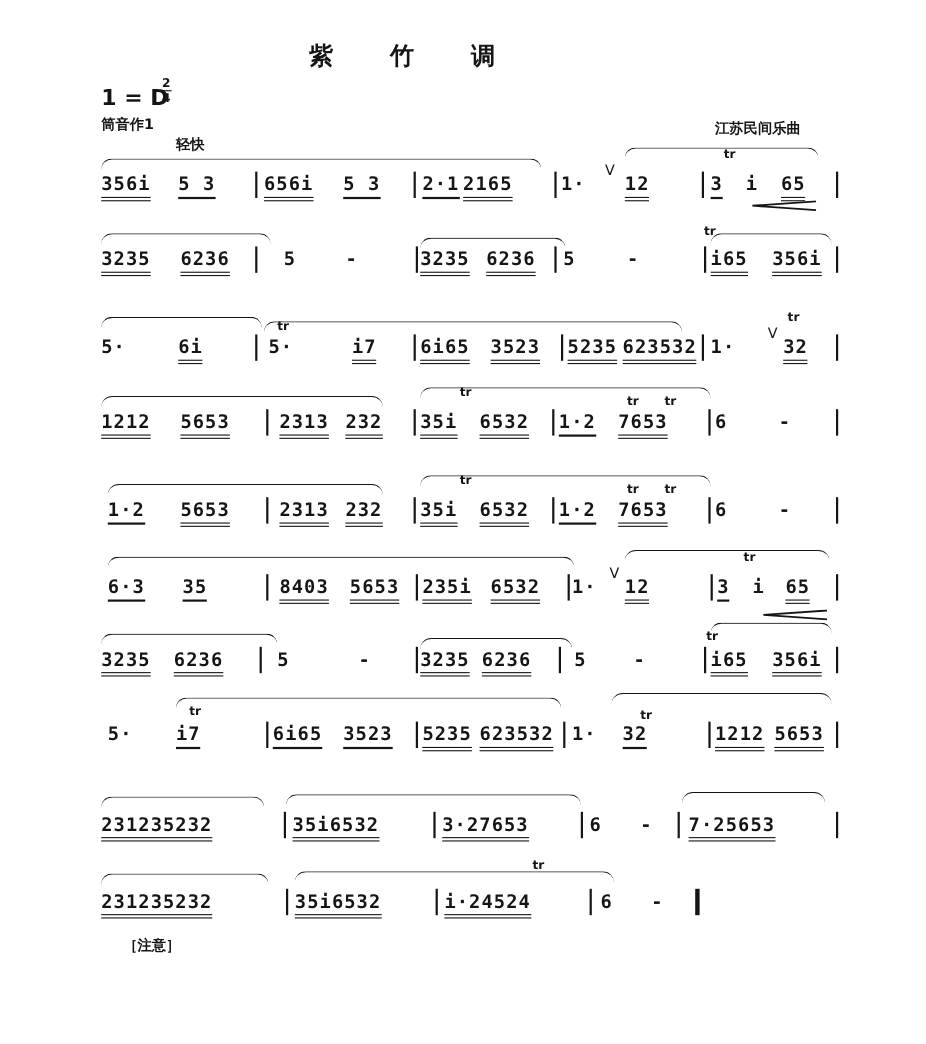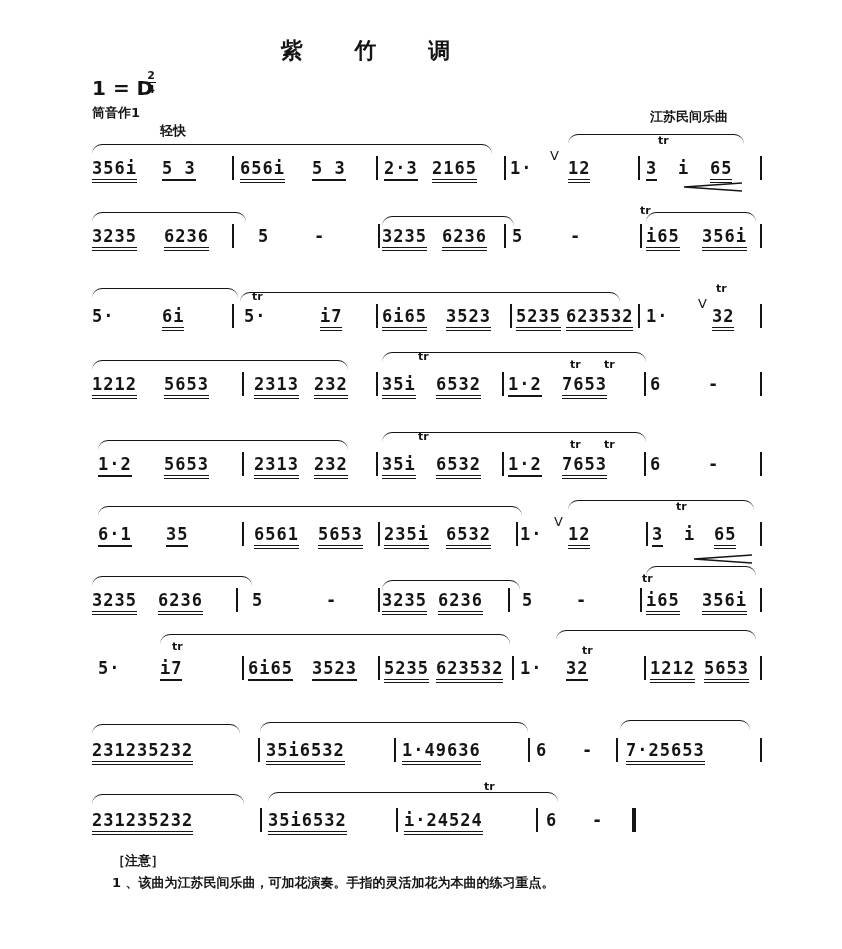--- a/index.html
+++ b/index.html
@@ -43,22 +43,22 @@
 
 <div class="row" style="top:134px;">
   <div class="slur" style="left:0;width:400px;top:10px;"></div>
   <div class="slur" style="left:476px;width:176px;top:0;"></div>
   <div class="tr" style="left:566px;top:0;">tr</div>
   <div class="notes">
     <span class="seg dul" style="left:0">356i</span>
     <span class="seg ul" style="left:70px">5 3</span>
     <span class="seg dul" style="left:148px">656i</span>
     <span class="seg ul" style="left:220px">5 3</span>
-    <span class="seg ul" style="left:292px">2·3</span>
-    <span class="seg dul" style="left:340px">2165</span>
+    <span class="seg ul" style="left:292px">2·1</span>
+    <span class="seg dul" style="left:329px">2165</span>
     <span class="seg" style="left:418px">1·</span>
     <span class="seg dul" style="left:476px">12</span>
     <span class="seg ul" style="left:554px">3</span>
     <span class="seg" style="left:586px">i</span>
     <span class="seg dul" style="left:618px">65</span>
   </div>
   <div class="breath" style="left:458px;top:14px;">V</div>
   <div class="bar" style="left:140px"></div>
   <div class="bar" style="left:284px"></div>
   <div class="bar" style="left:412px"></div>
@@ -166,23 +166,23 @@
   <div class="bar" style="left:410px"></div>
   <div class="bar" style="left:552px"></div>
   <div class="bar" style="left:668px"></div>
 </div>
 
 <div class="row" style="top:500px;">
   <div class="slur" style="left:6px;width:424px;top:6px;"></div>
   <div class="slur" style="left:476px;width:186px;top:0;"></div>
   <div class="tr" style="left:584px;top:0;">tr</div>
   <div class="notes">
-    <span class="seg ul" style="left:6px">6·1</span>
+    <span class="seg ul" style="left:6px">6·3</span>
     <span class="seg ul" style="left:74px">35</span>
-    <span class="seg dul" style="left:162px">6561</span>
+    <span class="seg dul" style="left:162px">8403</span>
     <span class="seg dul" style="left:226px">5653</span>
     <span class="seg dul" style="left:292px">235i</span>
     <span class="seg dul" style="left:354px">6532</span>
     <span class="seg" style="left:428px">1·</span>
     <span class="seg dul" style="left:476px">12</span>
     <span class="seg ul" style="left:560px">3</span>
     <span class="seg" style="left:592px">i</span>
     <span class="seg dul" style="left:622px">65</span>
   </div>
   <div class="breath" style="left:462px;top:14px;">V</div>
@@ -244,21 +244,21 @@
   <div class="bar" style="left:668px"></div>
 </div>
 
 <div class="row" style="top:716px;">
   <div class="slur" style="left:0;width:148px;top:8px;"></div>
   <div class="slur" style="left:168px;width:268px;top:6px;"></div>
   <div class="slur" style="left:528px;width:130px;top:4px;"></div>
   <div class="notes">
     <span class="seg dul" style="left:0">231235232</span>
     <span class="seg dul" style="left:174px">35i6532</span>
-    <span class="seg dul" style="left:310px">1·49636</span>
+    <span class="seg dul" style="left:310px">3·27653</span>
     <span class="seg" style="left:444px">6</span>
     <span class="seg" style="left:490px">-</span>
     <span class="seg dul" style="left:534px">7·25653</span>
   </div>
   <div class="bar" style="left:166px"></div>
   <div class="bar" style="left:302px"></div>
   <div class="bar" style="left:436px"></div>
   <div class="bar" style="left:524px"></div>
   <div class="bar" style="left:668px"></div>
 </div>
@@ -275,14 +275,13 @@
     <span class="seg" style="left:500px">-</span>
   </div>
   <div class="bar" style="left:168px"></div>
   <div class="bar" style="left:304px"></div>
   <div class="bar" style="left:444px"></div>
   <div class="finalbar" style="left:540px;top:22px;"></div>
 </div>
 
 <div class="notes-section">
   <div>［注意］</div>
-  <div>1 、该曲为江苏民间乐曲，可加花演奏。手指的灵活加花为本曲的练习重点。</div>
 </div>
 
 </body></html>

